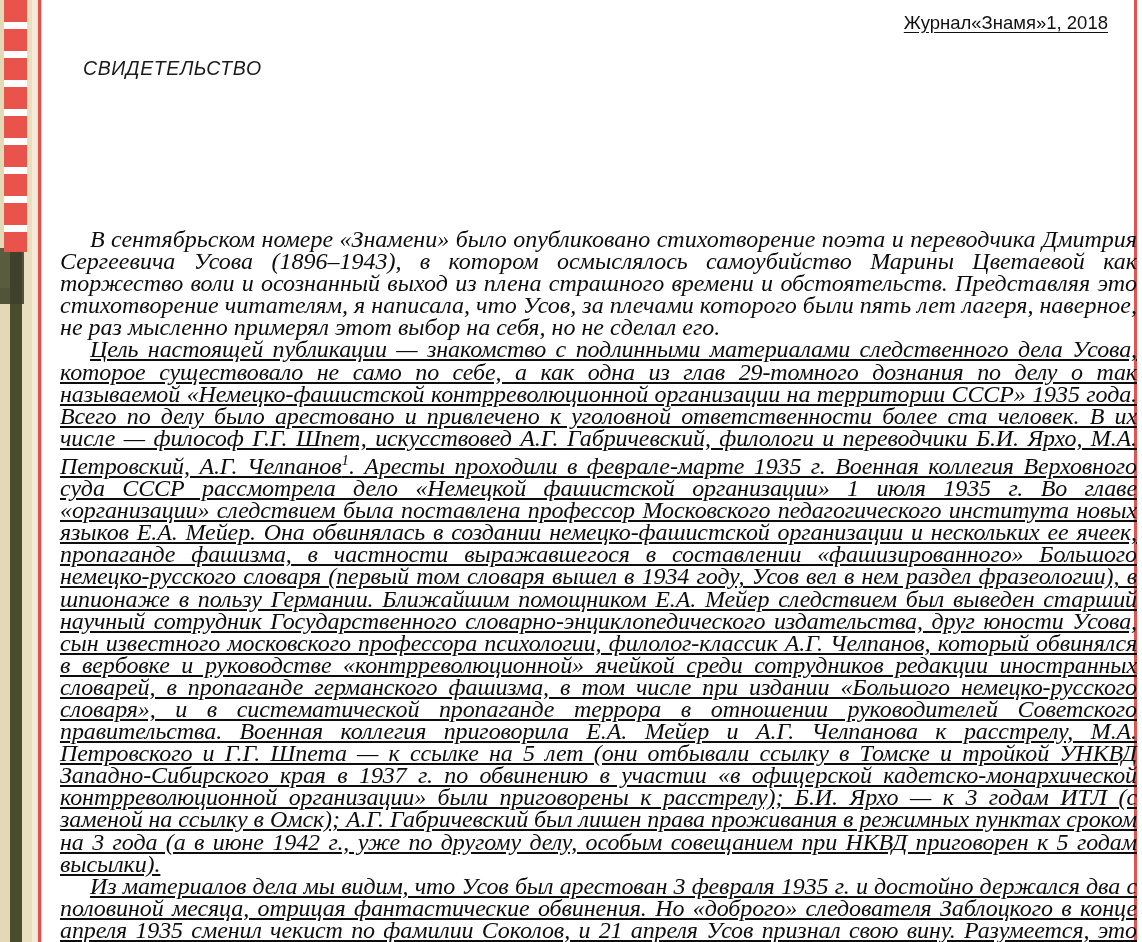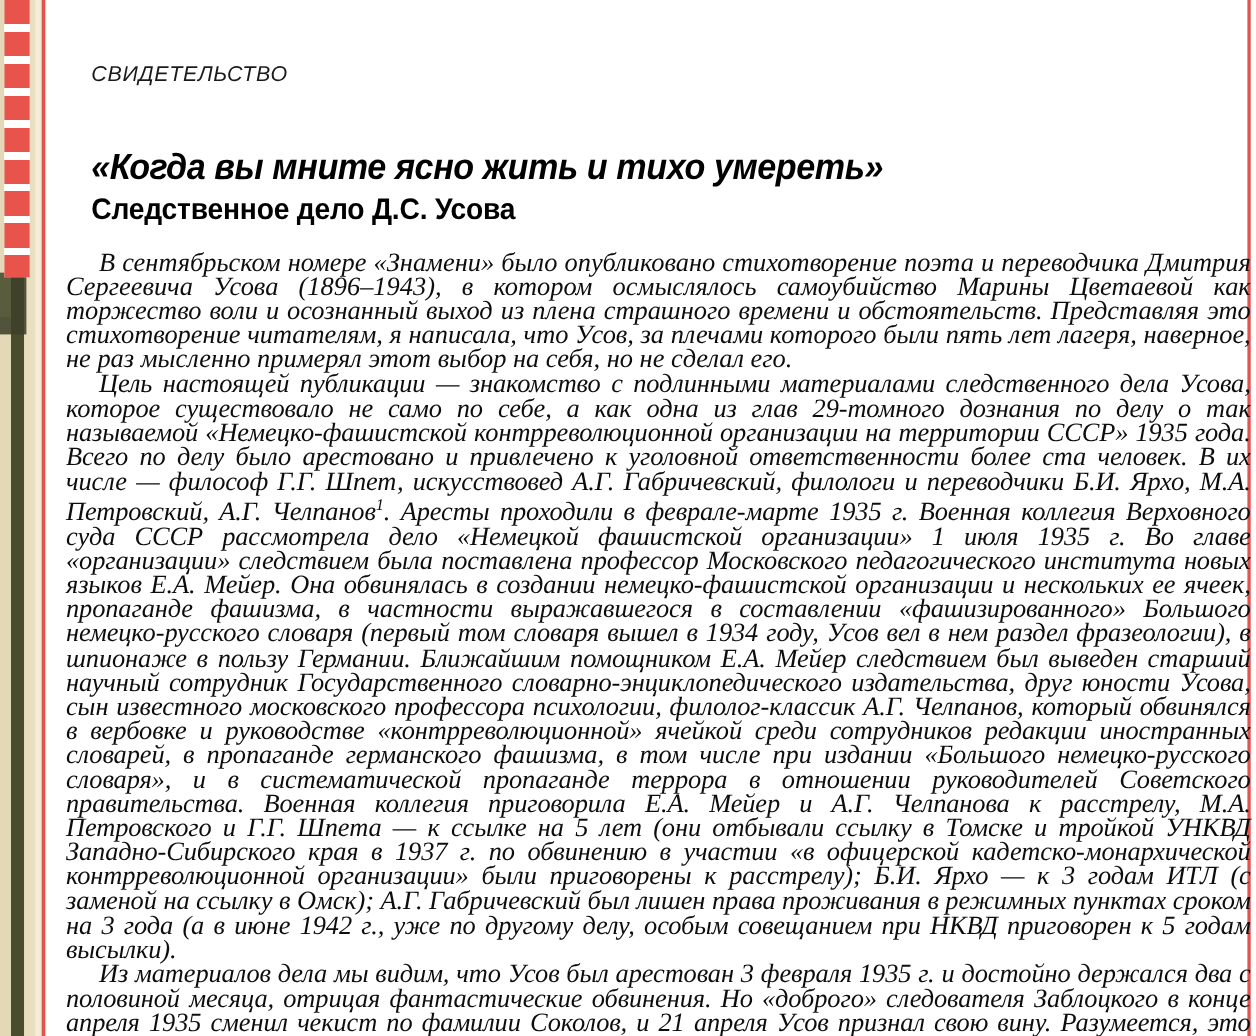--- a/index.html
+++ b/index.html
@@ -182,20 +182,21 @@
   }
   .body-text p {
     margin: 0;
     text-indent: 30px;
     hyphens: none;
   }
   
   .body-text p.condensed {
     font-stretch: condensed;
     letter-spacing: -0.1px;
+    text-decoration: underline;
   }
   sup {
     font-size: 0.62em;
     vertical-align: super;
     font-style: italic;
   }
 </style>
 </head>
 <body>
 
@@ -209,27 +210,24 @@
     <div class="olive-smudge"></div>
     <div class="olive-smudge2"></div>
     <div class="dash-ladder"></div>
     <div class="strip-red-rule"></div>
   </div>
 
   <div class="right-rule"></div>
 
   <div class="content">
 
+    <div class="masthead">Журнал«Знамя»1, 2018</div>
 
     <div class="rubric">СВИДЕТЕЛЬСТВО</div>
 
-    <div class="title-block">
-      <h1 class="title-main">«Когда вы мните ясно жить и тихо умереть»</h1>
-      <h2 class="title-sub">Следственное дело Д.С. Усова</h2>
-    </div>
 
     <div class="body-text">
       <p>В сентябрьском номере «Знамени» было опубликовано стихотворение поэта и переводчика Дмитрия Сергеевича Усова (1896–1943), в котором осмыслялось самоубийство Марины Цветаевой как торжество воли и осознанный выход из плена страшного времени и обстоятельств. Представляя это стихотворение читателям, я написала, что Усов, за плечами которого были пять лет лагеря, наверное, не раз мысленно примерял этот выбор на себя, но не сделал его.</p>
 
       <p class="condensed"><span>Цель настоящей публикации — знакомство с подлинными материалами следственного дела Усова, которое существовало не само по себе, а как одна из глав 29-томного дознания по делу о так называемой «Немецко-фашистской контрреволюционной организации на территории СССР» 1935 года. Всего по делу было арестовано и привлечено к уголовной ответственности более ста человек. В их числе — философ Г.Г. Шпет, искусствовед А.Г. Габричевский, филологи и переводчики Б.И. Ярхо, М.А. Петровский, А.Г. Челпанов</span><sup>1</sup><span>. Аресты проходили в феврале-марте 1935 г. Военная коллегия Верховного суда СССР рассмотрела дело «Немецкой фашистской организации» 1 июля 1935 г. Во главе «организации» следствием была поставлена профессор Московского педагогического института новых языков Е.А. Мейер. Она обвинялась в создании немецко-фашистской организации и нескольких ее ячеек, пропаганде фашизма, в частности выражавшегося в составлении «фашизированного» Большого немецко-русского словаря (первый том словаря вышел в 1934 году, Усов вел в нем раздел фразеологии), в шпионаже в пользу Германии. Ближайшим помощником Е.А. Мейер следствием был выведен старший научный сотрудник Государственного словарно-энциклопедического издательства, друг юности Усова, сын известного московского профессора психологии, филолог-классик А.Г. Челпанов, который обвинялся в вербовке и руководстве «контрреволюционной» ячейкой среди сотрудников редакции иностранных словарей, в пропаганде германского фашизма, в том числе при издании «Большого немецко-русского словаря», и в систематической пропаганде террора в отношении руководителей Советского правительства. Военная коллегия приговорила Е.А. Мейер и А.Г. Челпанова к расстрелу, М.А. Петровского и Г.Г. Шпета — к ссылке на 5 лет (они отбывали ссылку в Томске и тройкой УНКВД Западно-Сибирского края в 1937 г. по обвинению в участии «в офицерской кадетско-монархической контрреволюционной организации» были приговорены к расстрелу); Б.И. Ярхо — к 3 годам ИТЛ (с заменой на ссылку в Омск); А.Г. Габричевский был лишен права проживания в режимных пунктах сроком на 3 года (а в июне 1942 г., уже по другому делу, особым совещанием при НКВД приговорен к 5 годам высылки).</span></p>
 
 
       <p class="condensed">Из материалов дела мы видим, что Усов был арестован 3 февраля 1935 г. и достойно держался два с половиной месяца, отрицая фантастические обвинения. Но «доброго» следователя Заблоцкого в конце апреля 1935 сменил чекист по фамилии Соколов, и 21 апреля Усов признал свою вину. Разумеется, это произошло</p>
     </div>
 

